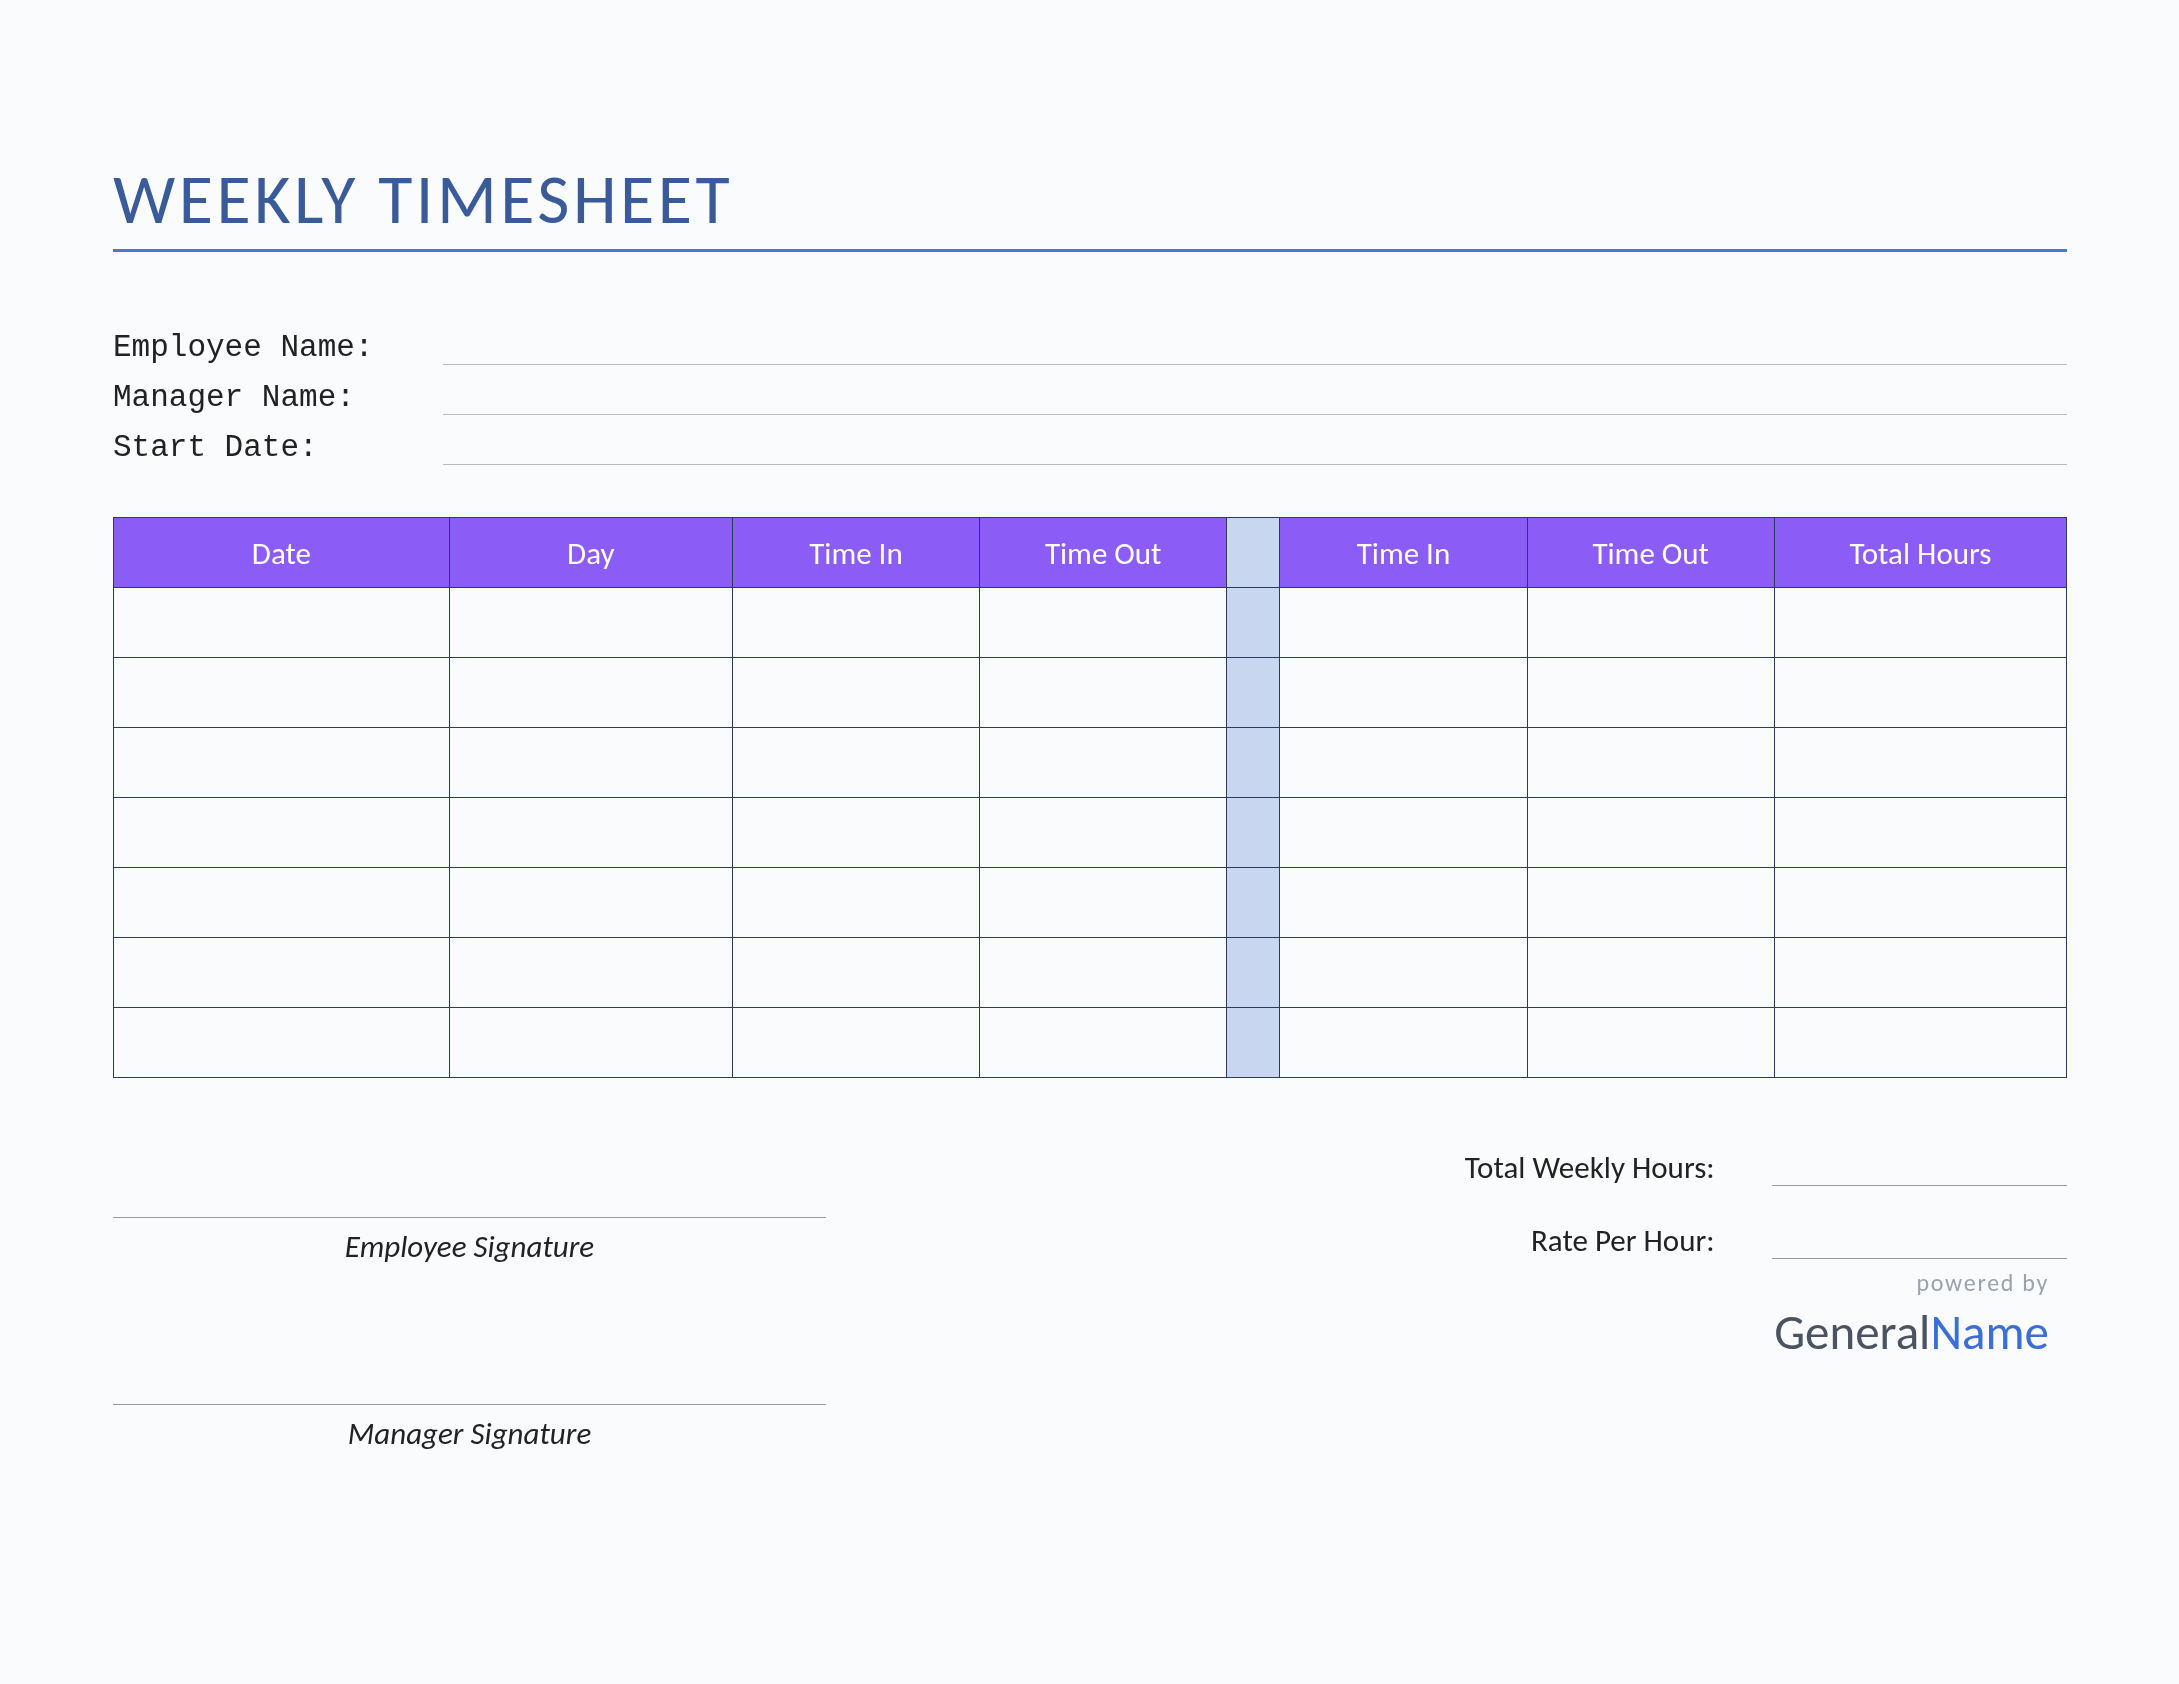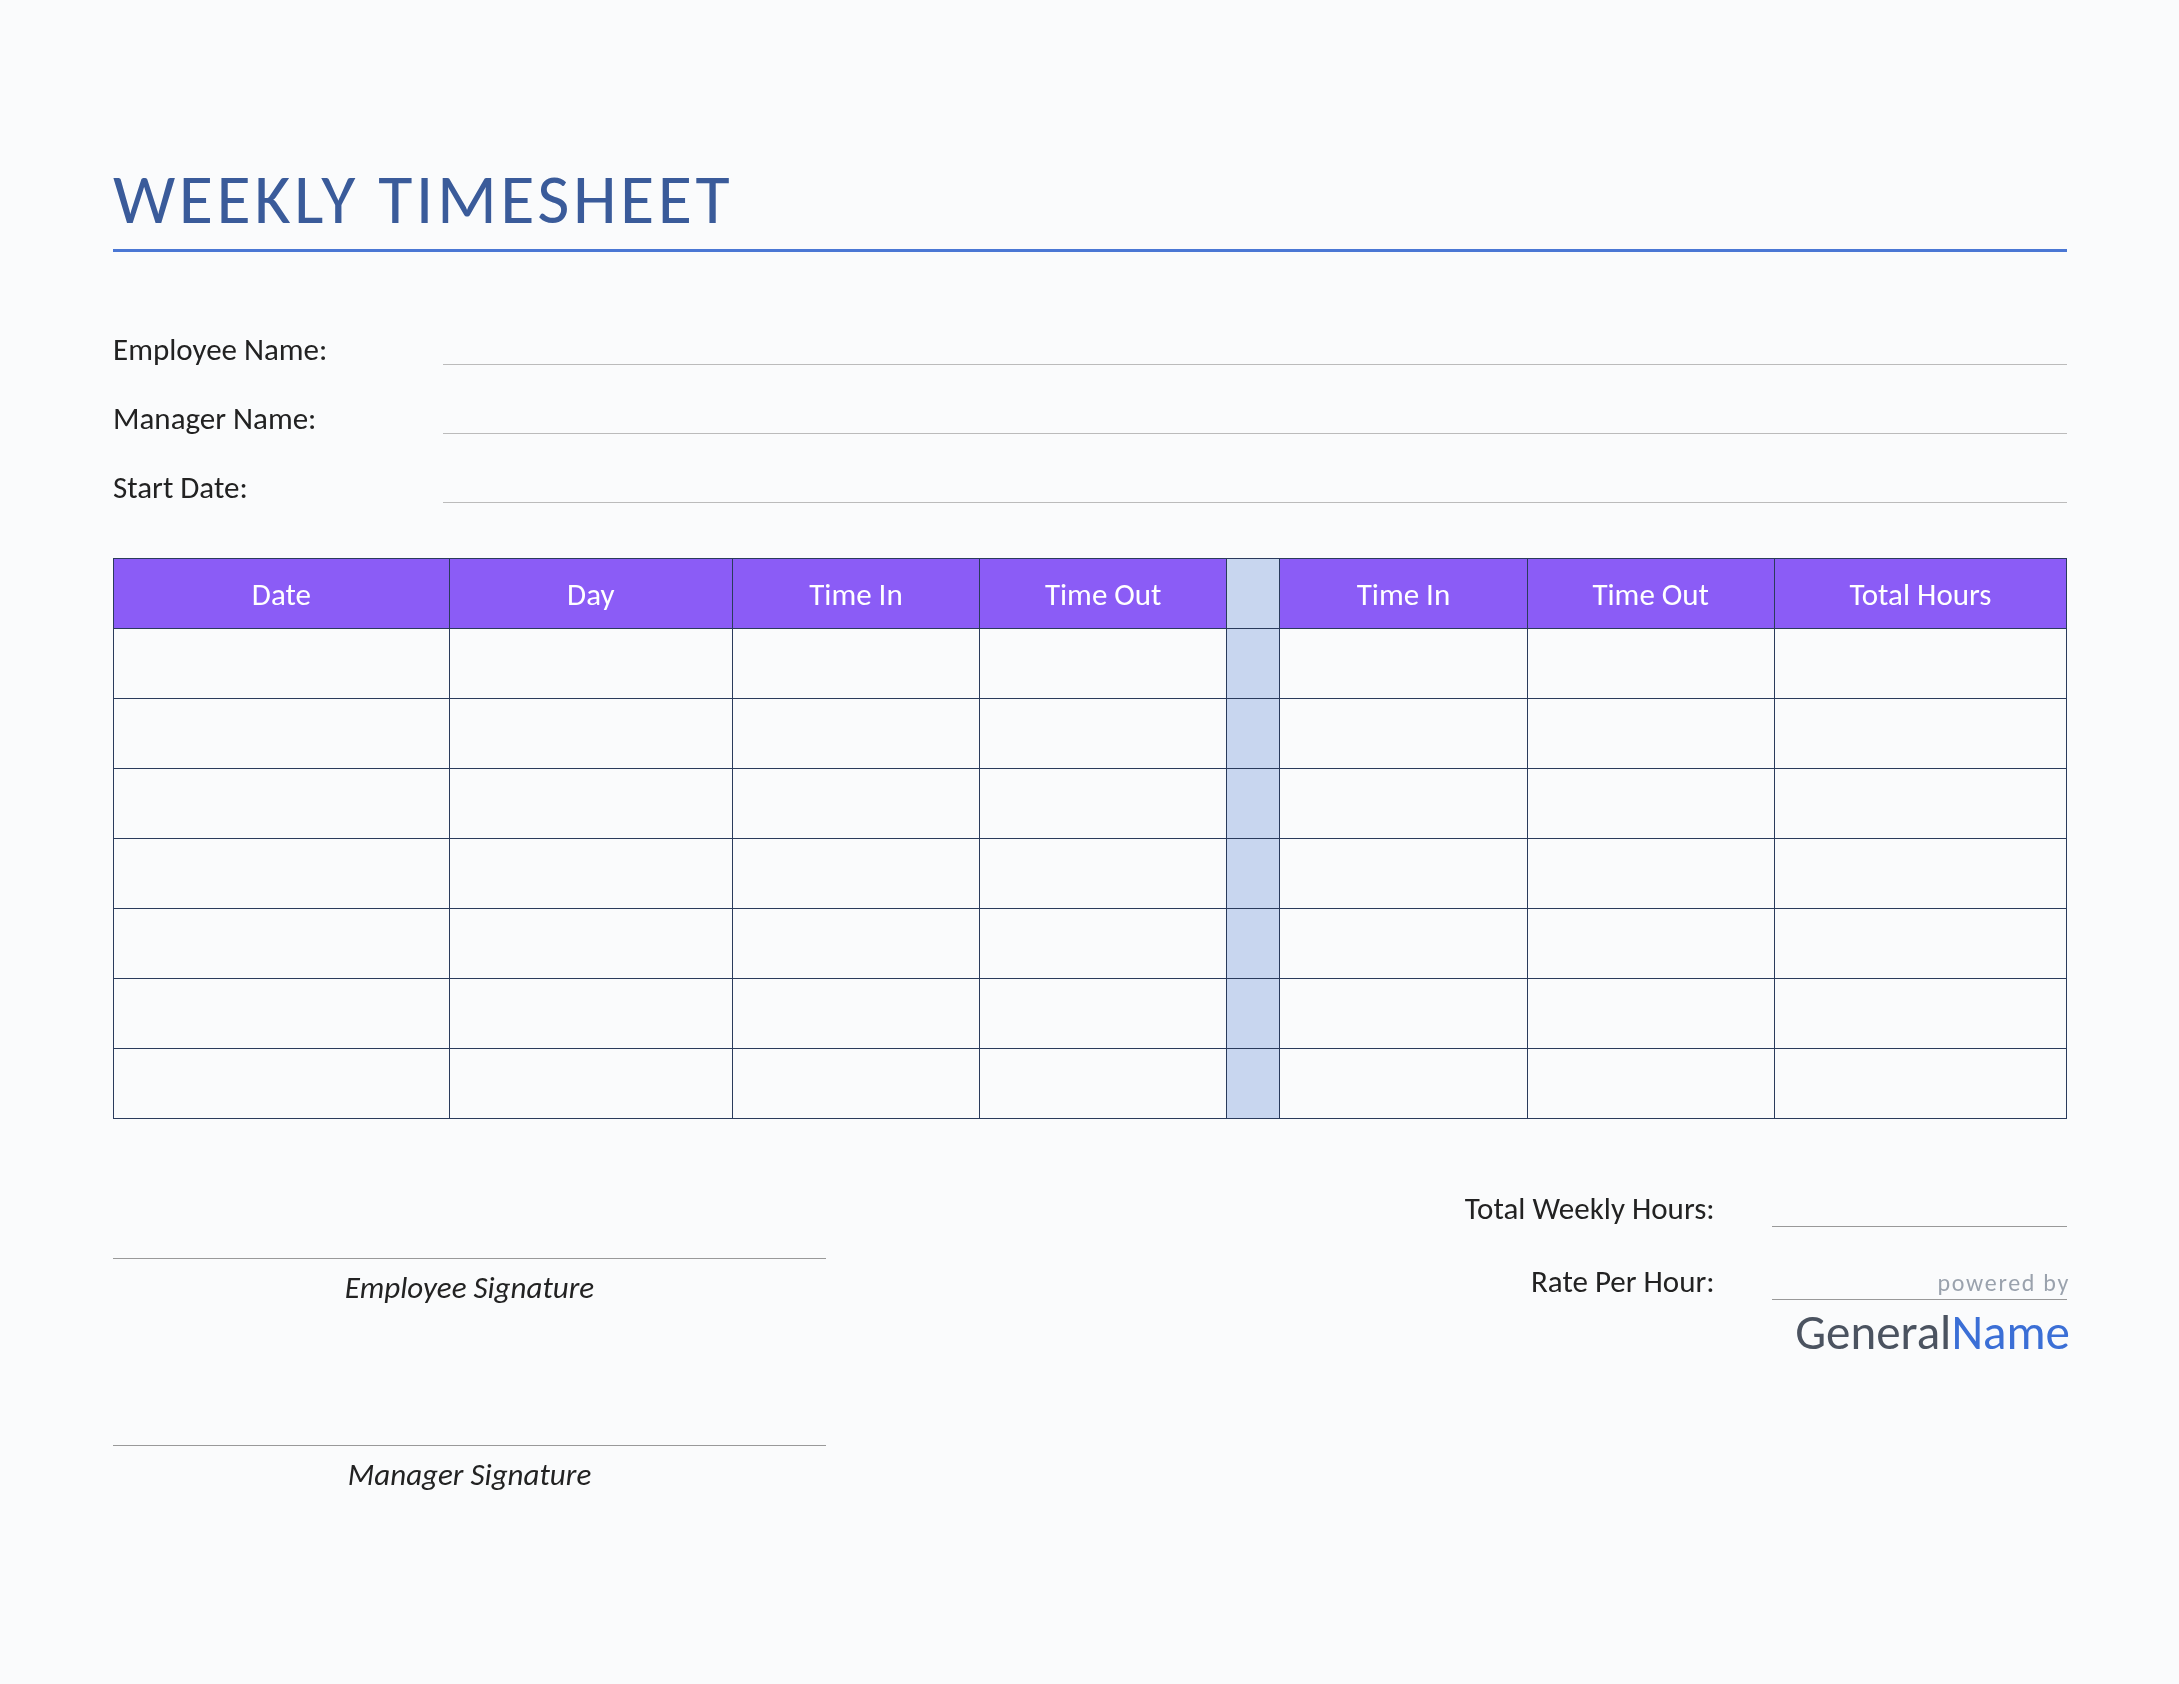--- a/index.html
+++ b/index.html
@@ -26,21 +26,22 @@
   }
   .title-rule {
     border: none;
     border-top: 3.5px solid #4a77d4;
     margin: 0 0 78px 0;
   }
 
   .info-block { margin-bottom: 52px; }
   .info-row {
     display: flex;
-    margin-bottom: 31px;
+    margin-bottom: 15px;
+    font-family: Liberation Mono, monospace;
   }
   .info-label {
     font-size: 31px;
     color: #222;
     width: 330px;
     flex: 0 0 auto;
   }
   .info-line {
     flex: 1;
     border-bottom: 1.7px solid #bbb;
@@ -127,21 +128,21 @@
     background: #4a77d4;
     color: #fff;
     font-size: 31px;
     text-align: center;
     padding: 14px 0;
     width: 747px;
   }
 
   .footer {
     position: absolute;
-    right: 110px;
+    right: 131px;
     bottom: 70px;
     text-align: right;
   }
   .powered {
     font-size: 24px;
     color: #9aa2ad;
     letter-spacing: 1.7px;
     margin-bottom: 5.2px;
   }
   .logo {

